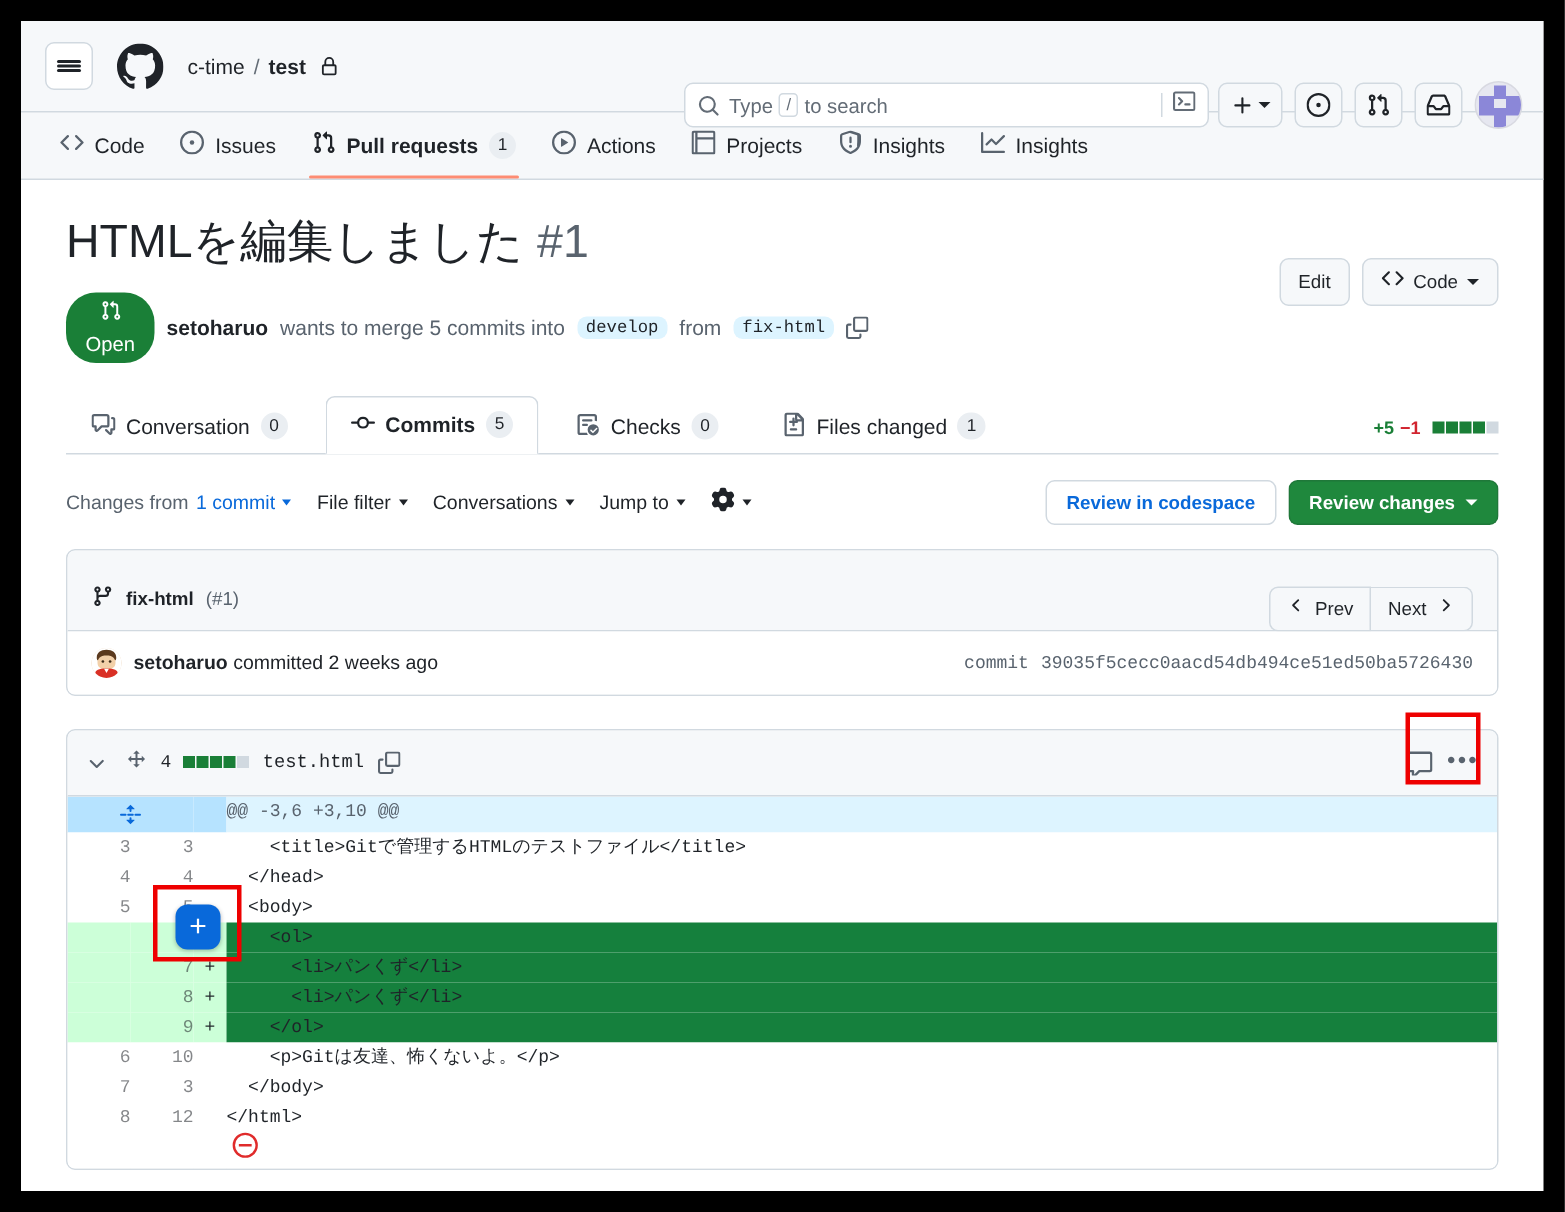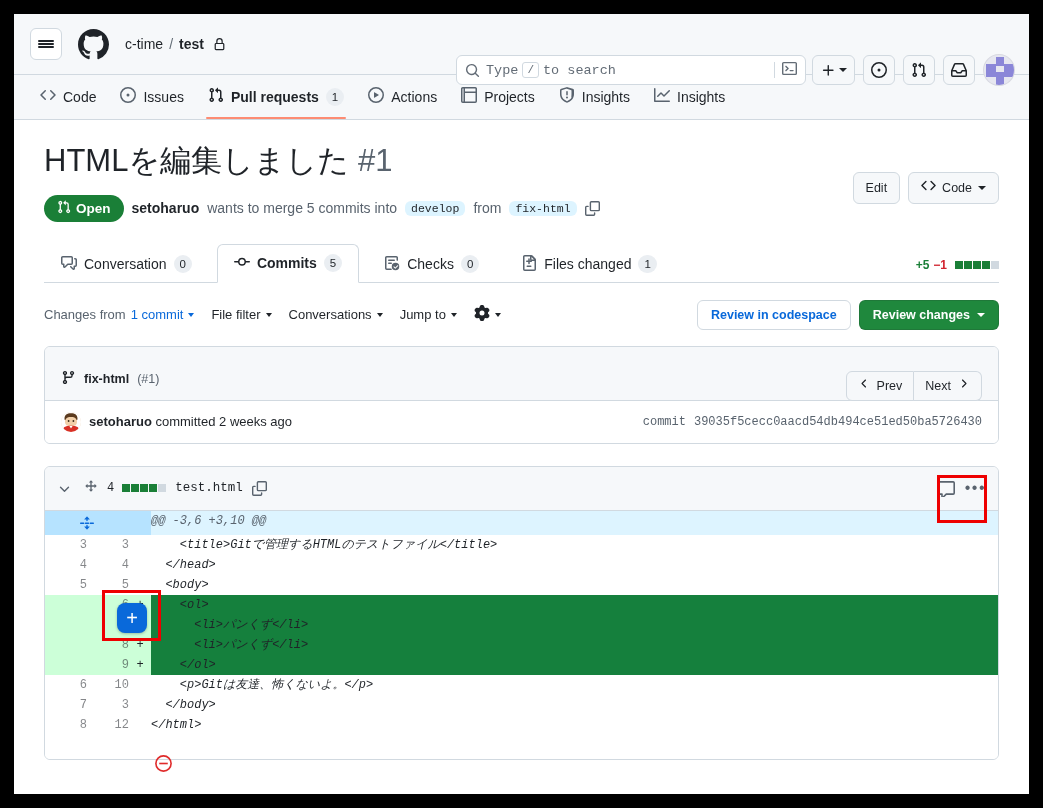--- a/index.html
+++ b/index.html
@@ -54,21 +54,21 @@
   .search-wrap {
     position: absolute; left: 442px; top: 41px;
     width: 350px; height: 30px;
     border: 1px solid #d1d9e0; border-radius: 6px;
     background: #ffffff;
     display: flex; align-items: center;
     padding: 0 8px;
     cursor: text;
   }
   .search-wrap .s-icon { display: flex; margin-right: 6px; }
-  .search-ph { font-size: 13.5px; color: #636c76; flex: 1; display: flex; align-items: center; gap: 4px; font-family: Liberation Mono, monospace;}
+  .search-ph { font-size: 13.5px; color: #636c76; flex: 1; display: flex; align-items: center; gap: 4px;}
   .slash-key {
     border: 1px solid #d1d9e0; border-radius: 3px;
     font-size: 11px; color: #636c76;
     padding: 0px 4px; line-height: 14px;
     background: #fff;
   }
   .cmd-divider { width: 1px; height: 16px; background: #d1d9e0; margin-right: 7px; }
 
   .hdr-right {
     position: absolute; right: 14px; top: 40px;
@@ -148,23 +148,23 @@
     line-height: 18px;
   }
   .pr-sub {
     margin-top: 14px;
     display: flex; align-items: center; gap: 8px;
     font-size: 14px; color: #59636e;
   }
   .state-badge {
     background: #1a7f37; color: #fff;
     border-radius: 20px;
-    font-size: 13.5px; font-weight: 700;
+    font-size: 13.5px; font-weight: 400;
     padding: 5px 13px;
-    display: inline-flex; align-items: center; gap: 5px;
+    display: inline-flex; align-items: center; gap: 5px; flex-direction: column;
   }
   .user-strong { color: #1f2328; font-weight: 600; }
   .branch-chip {
     background: #ddf4ff; color: #1f2328;
     border-radius: 6px; padding: 1px 6px;
     font-family: "Liberation Mono", "DejaVu Sans Mono", monospace;
     font-size: 11.5px;
   }
 
   
@@ -348,21 +348,20 @@
   td.marker {
     width: 22px; min-width: 22px;
     text-align: center;
     color: #1f2328;
     user-select: none;
   }
   td.code {
     padding-left: 6px;
     white-space: pre;
     color: #1f2328;
-    font-style: italic;
   }
   tr.hunk td { background: #ddf4ff; color: #0550ae; height: 24px; }
   tr.hunk td.code { color: #59636e; }
   tr.hunk td.ln, tr.hunk td.marker { background: #b6e3ff; }
   tr.ctx td { background: #fff; }
   tr.add td { background: #15803d; }
   tr.add td.ln, tr.add td.marker { background: #ccffd8; }
   tr.add td.marker { color: #1f2328; }
   tr td { height: 20px; }
   .expand-ico { display: flex; justify-content: center; align-items: center; height: 24px; color: #0969da;}

